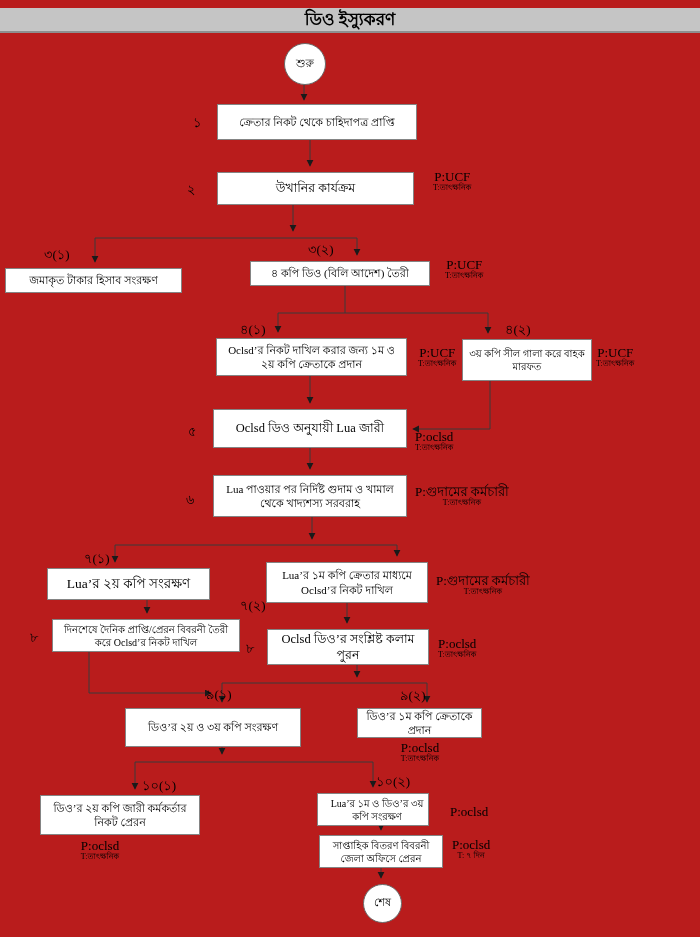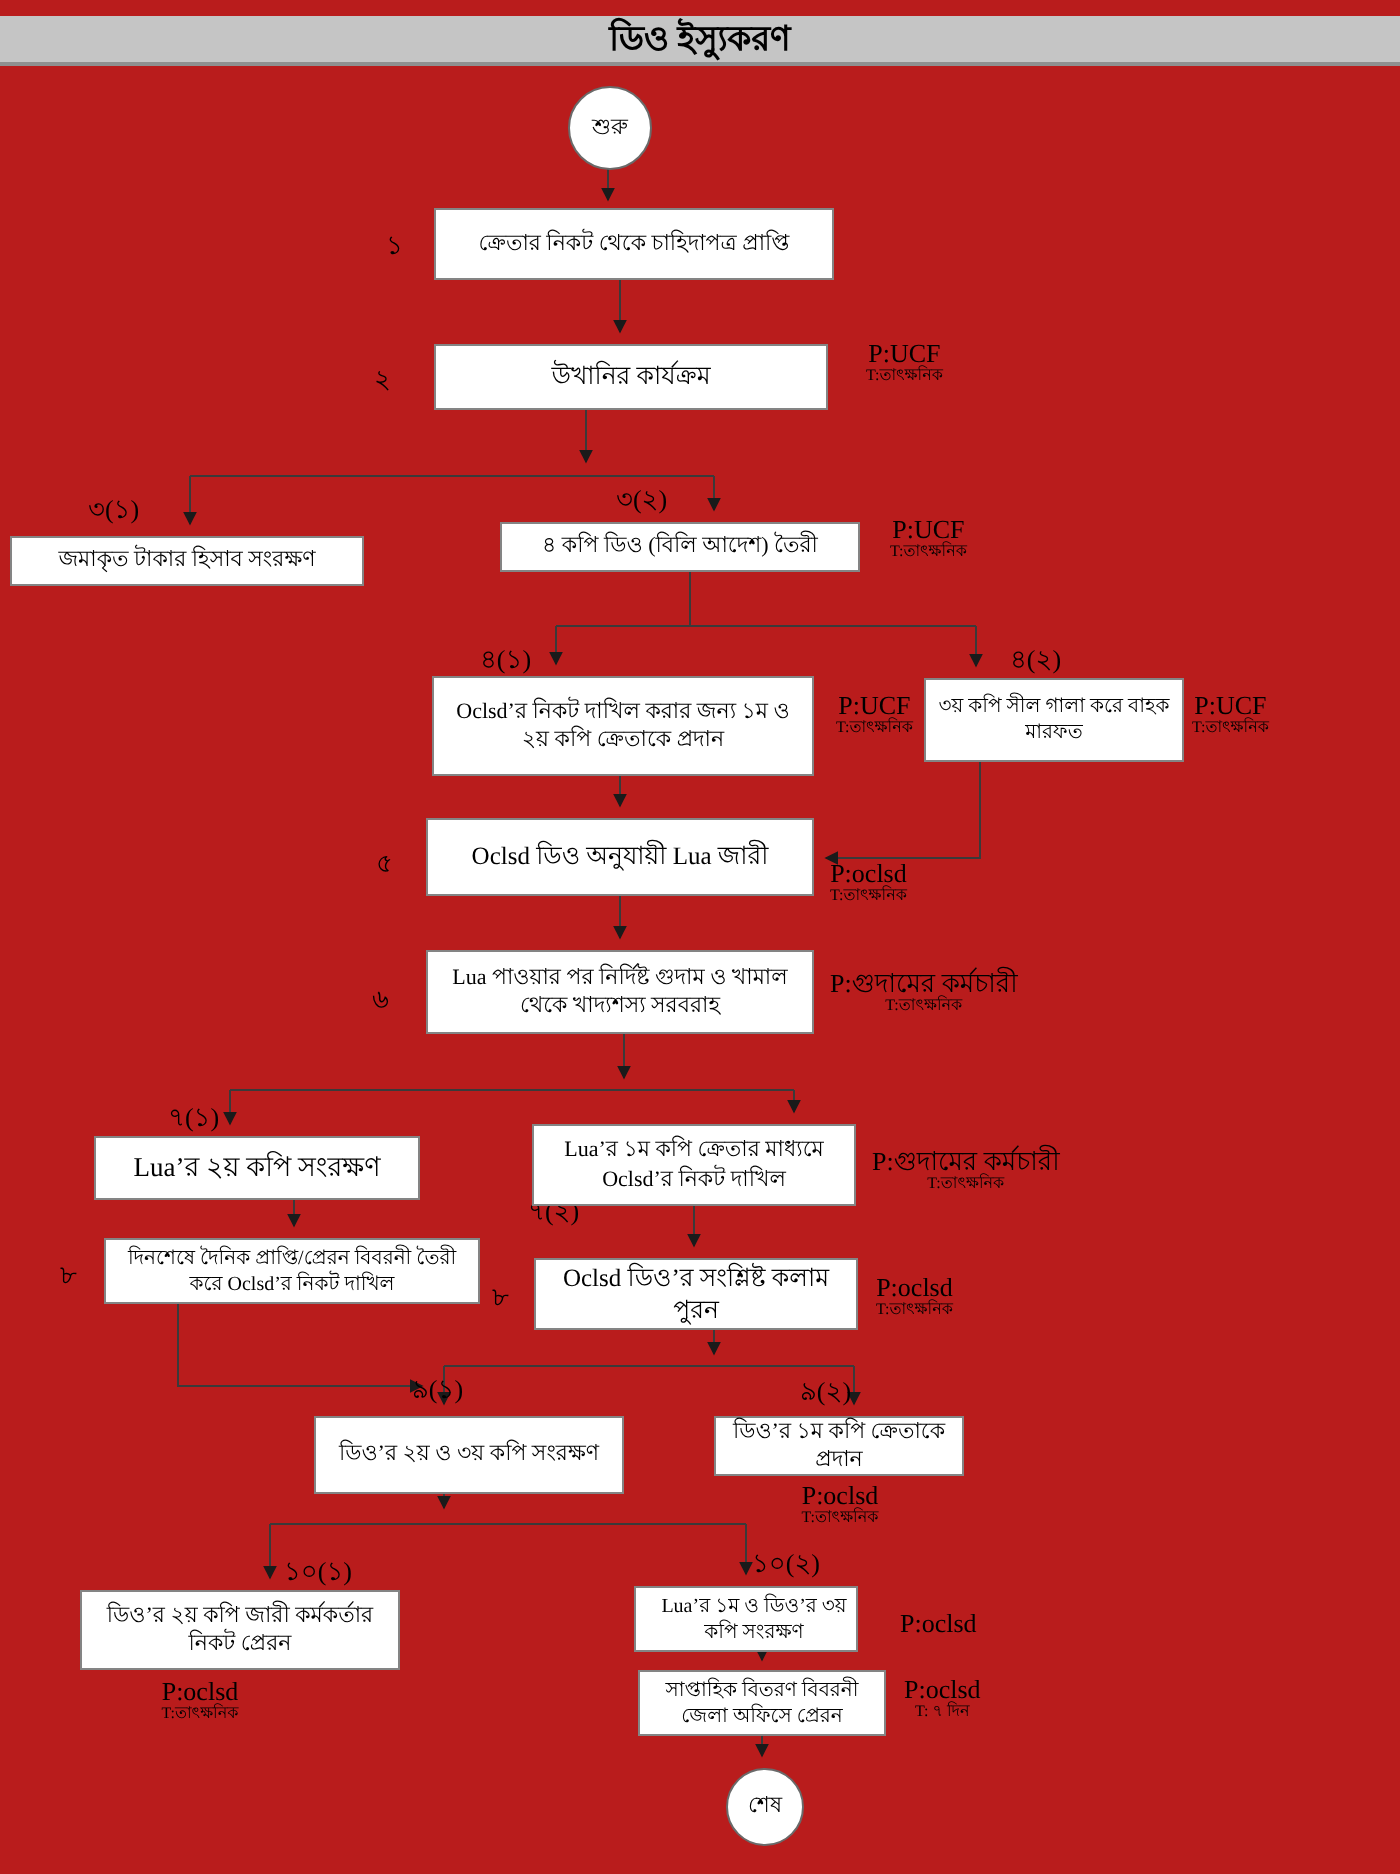--- a/index.html
+++ b/index.html
@@ -105,21 +105,21 @@
   <div class="num" style="left:308px;top:240px;">৩(২)</div>
   <div class="box" style="left:250px;top:261px;width:180px;height:25px;">
     <span>৪ কপি ডিও (বিলি আদেশ) তৈরী</span>
   </div>
   <div class="pt" style="left:445px;top:258px;">
     <div class="p">P:UCF</div>
     <div class="t">T:তাৎক্ষনিক</div>
   </div>
 
   <div class="num" style="left:240px;top:320px;">৪(১)</div>
-  <div class="box" style="left:216px;top:338px;width:191px;height:50px;">
+  <div class="box" style="left:216px;top:338px;width:191px;height:38px;">
     <span>Oclsd’র নিকট দাখিল করার জন্য ১ম ও ২য় কপি ক্রেতাকে প্রদান</span>
   </div>
   <div class="pt" style="left:418px;top:346px;">
     <div class="p">P:UCF</div>
     <div class="t">T:তাৎক্ষনিক</div>
   </div>
 
   <div class="num" style="left:505px;top:320px;">৪(২)</div>
   <div class="box sm" style="left:462px;top:339px;width:130px;height:42px;">
     <span>৩য় কপি সীল গালা করে বাহক মারফত</span>
@@ -145,21 +145,21 @@
   <div class="pt" style="left:415px;top:485px;">
     <div class="p">P:গুদামের কর্মচারী</div>
     <div class="t">T:তাৎক্ষনিক</div>
   </div>
 
   <div class="num" style="left:84px;top:549px;">৭(১)</div>
   <div class="box lg" style="left:47px;top:568px;width:163px;height:32px;">
     <span>Lua’র ২য় কপি সংরক্ষণ</span>
   </div>
 
-  <div class="num" style="left:240px;top:596px;margin-left:24px;">৭(২)</div>
+  <div class="num" style="left:240px;top:596px;">৭(২)</div>
   <div class="box" style="left:266px;top:562px;width:162px;height:41px;">
     <span>Lua’র ১ম কপি ক্রেতার মাধ্যমে Oclsd’র নিকট দাখিল</span>
   </div>
   <div class="pt" style="left:436px;top:574px;">
     <div class="p">P:গুদামের কর্মচারী</div>
     <div class="t">T:তাৎক্ষনিক</div>
   </div>
 
   <div class="num" style="left:30px;top:628px;">৮</div>
   <div class="box sm" style="left:52px;top:619px;width:188px;height:33px;">
@@ -169,21 +169,21 @@
   <div class="num" style="left:246px;top:639px;">৮</div>
   <div class="box md" style="left:267px;top:629px;width:162px;height:36px;">
     <span>Oclsd ডিও’র সংশ্লিষ্ট কলাম পুরন</span>
   </div>
   <div class="pt" style="left:438px;top:637px;">
     <div class="p">P:oclsd</div>
     <div class="t">T:তাৎক্ষনিক</div>
   </div>
 
   <div class="num" style="left:206px;top:685px;">৯(১)</div>
-  <div class="box" style="left:125px;top:708px;width:155px;height:39px;margin-left:32px;">
+  <div class="box" style="left:125px;top:708px;width:176px;height:39px;">
     <span>ডিও’র ২য় ও ৩য় কপি সংরক্ষণ</span>
   </div>
 
   <div class="num" style="left:400px;top:686px;">৯(২)</div>
   <div class="box" style="left:357px;top:708px;width:125px;height:30px;">
     <span>ডিও’র ১ম কপি ক্রেতাকে প্রদান</span>
   </div>
   <div class="pt center" style="left:390px;top:741px;width:60px;">
     <div class="p">P:oclsd</div>
     <div class="t">T:তাৎক্ষনিক</div>

